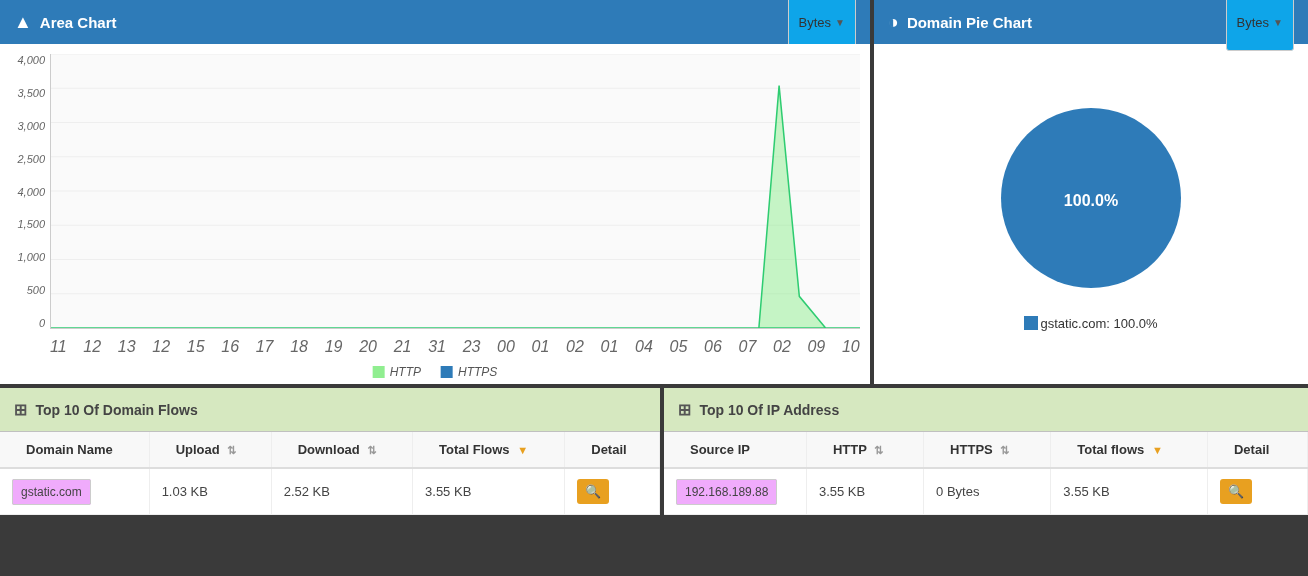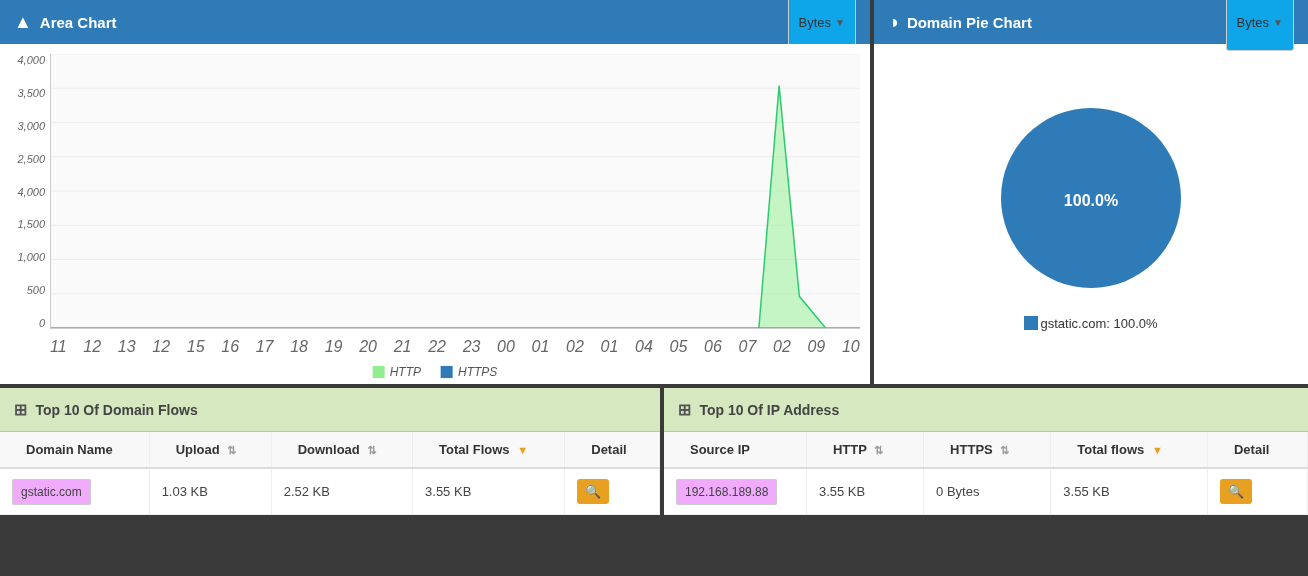--- a/index.html
+++ b/index.html
@@ -250,21 +250,21 @@
           <span>12</span>
           <span>13</span>
           <span>12</span>
           <span>15</span>
           <span>16</span>
           <span>17</span>
           <span>18</span>
           <span>19</span>
           <span>20</span>
           <span>21</span>
-          <span>22</span>
+          <span>31</span>
           <span>23</span>
           <span>00</span>
           <span>01</span>
           <span>02</span>
           <span>01</span>
           <span>04</span>
           <span>05</span>
           <span>06</span>
           <span>07</span>
           <span>02</span>

